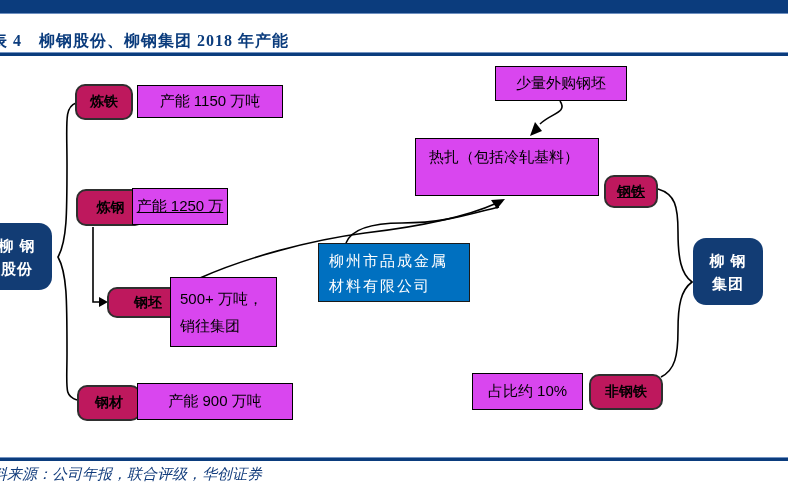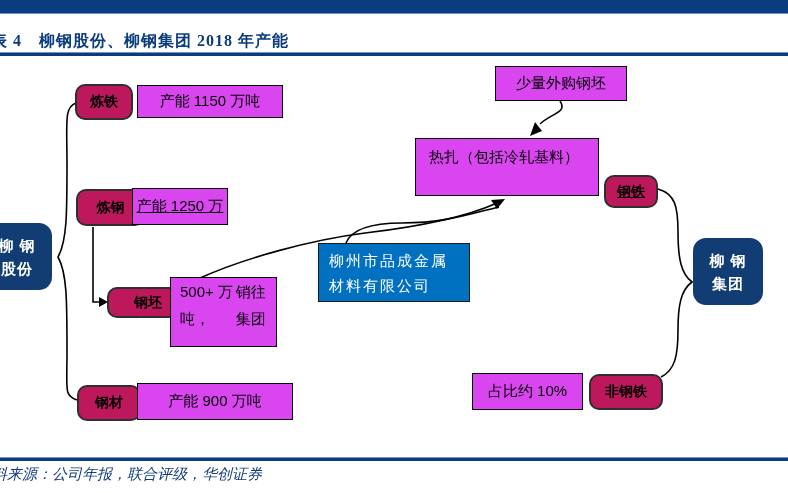--- a/index.html
+++ b/index.html
@@ -36,21 +36,21 @@
   }
   .stadium{
     background:#be185d;border:2px solid #2f2f2f;border-radius:10px;
     font-weight:bold;font-size:14px;
   }
   .plain{
     background:#d946ef;border:1.6px solid #000;
     font-size:15px;
   }
   .plain.multiline{
-    flex-direction:row;align-items:flex-start;justify-content:center;
+    flex-direction:column;align-items:flex-start;justify-content:center;
     padding-left:9px;line-height:27px;
   }
   .plain.toplabel{
     align-items:flex-start;justify-content:flex-start;
     padding:9px 0 0 13px;
   }
   .entity{
     background:#123c74;border-radius:13px;color:#fff;
     font-weight:bold;font-size:15px;
     flex-direction:column;line-height:23px;letter-spacing:1px;

